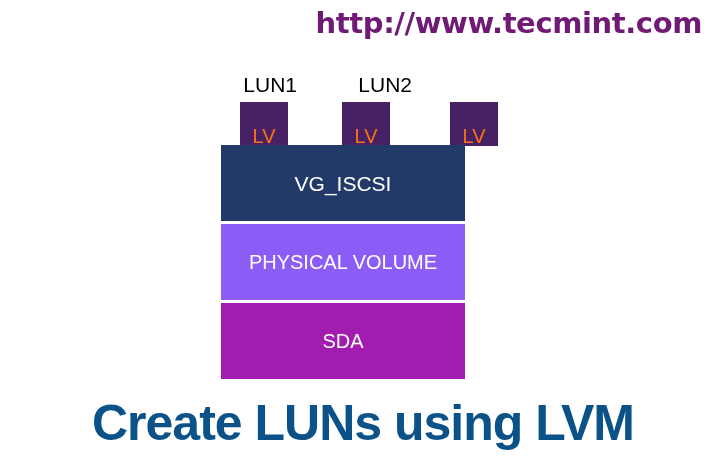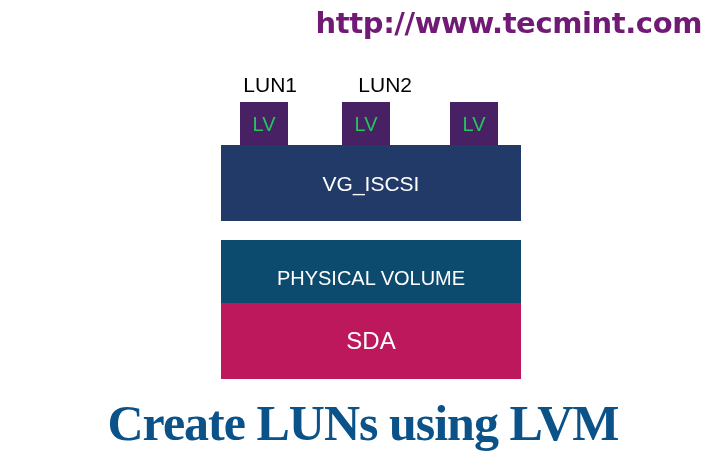--- a/index.html
+++ b/index.html
@@ -47,72 +47,72 @@
     color: #000000;
     text-align: right;
     white-space: nowrap;
     line-height: 1;
   }
 
   
   .lv-box {
     position: absolute;
     background: #472163;
-    color: #22c55e;
+    color: #f97316;
     font-family: "Liberation Sans", sans-serif;
     font-size: 20px;
     display: flex;
-    align-items: center;
+    align-items: flex-end;
     justify-content: center;
     line-height: 1;
   }
 
   
   .layer-block {
     position: absolute;
     left: 221px;
-    width: 300px;
+    width: 244px;
     display: flex;
     align-items: center;
     justify-content: center;
     color: #ffffff;
     font-family: "Liberation Sans", sans-serif;
     line-height: 1;
   }
   #layer-vg {
     top: 145px;
     height: 76px;
     background: #213a68;
     font-size: 21px;
   }
   #layer-pv {
-    top: 240px;
+    top: 224px;
     height: 76px;
-    background: #0c4a6e;
+    background: #8b5cf6;
     font-size: 20px;
     text-align: right;
   }
   #layer-sda {
     top: 303px;
     height: 76px;
-    background: #be185d;
-    font-size: 24px;
+    background: #a21caf;
+    font-size: 20px;
   }
 
   
   #caption {
     position: absolute;
     left: 0;
     top: 385px;
     width: 726px;
     height: 75px;
     display: flex;
     align-items: center;
     justify-content: center;
-    font-family: Liberation Serif, serif;
+    font-family: Liberation Sans, sans-serif;
     font-size: 50px;
     font-weight: bold;
     letter-spacing: -1px;
     color: #0b5289;
     white-space: nowrap;
   }
 </style>
 </head>
 <body>
 

